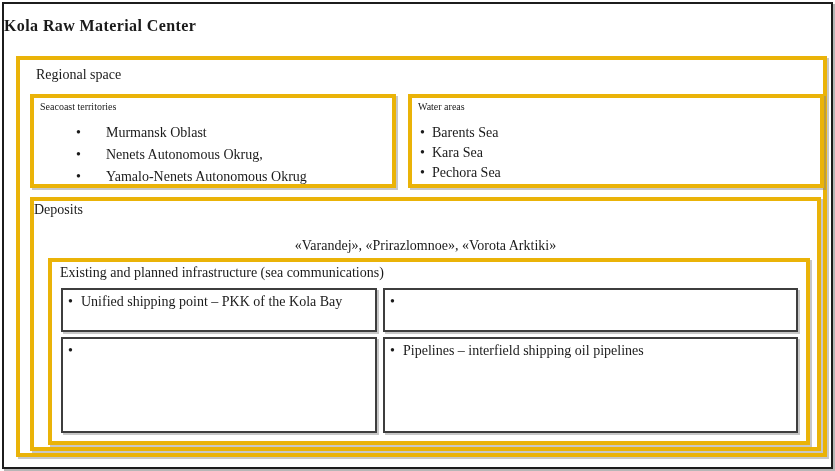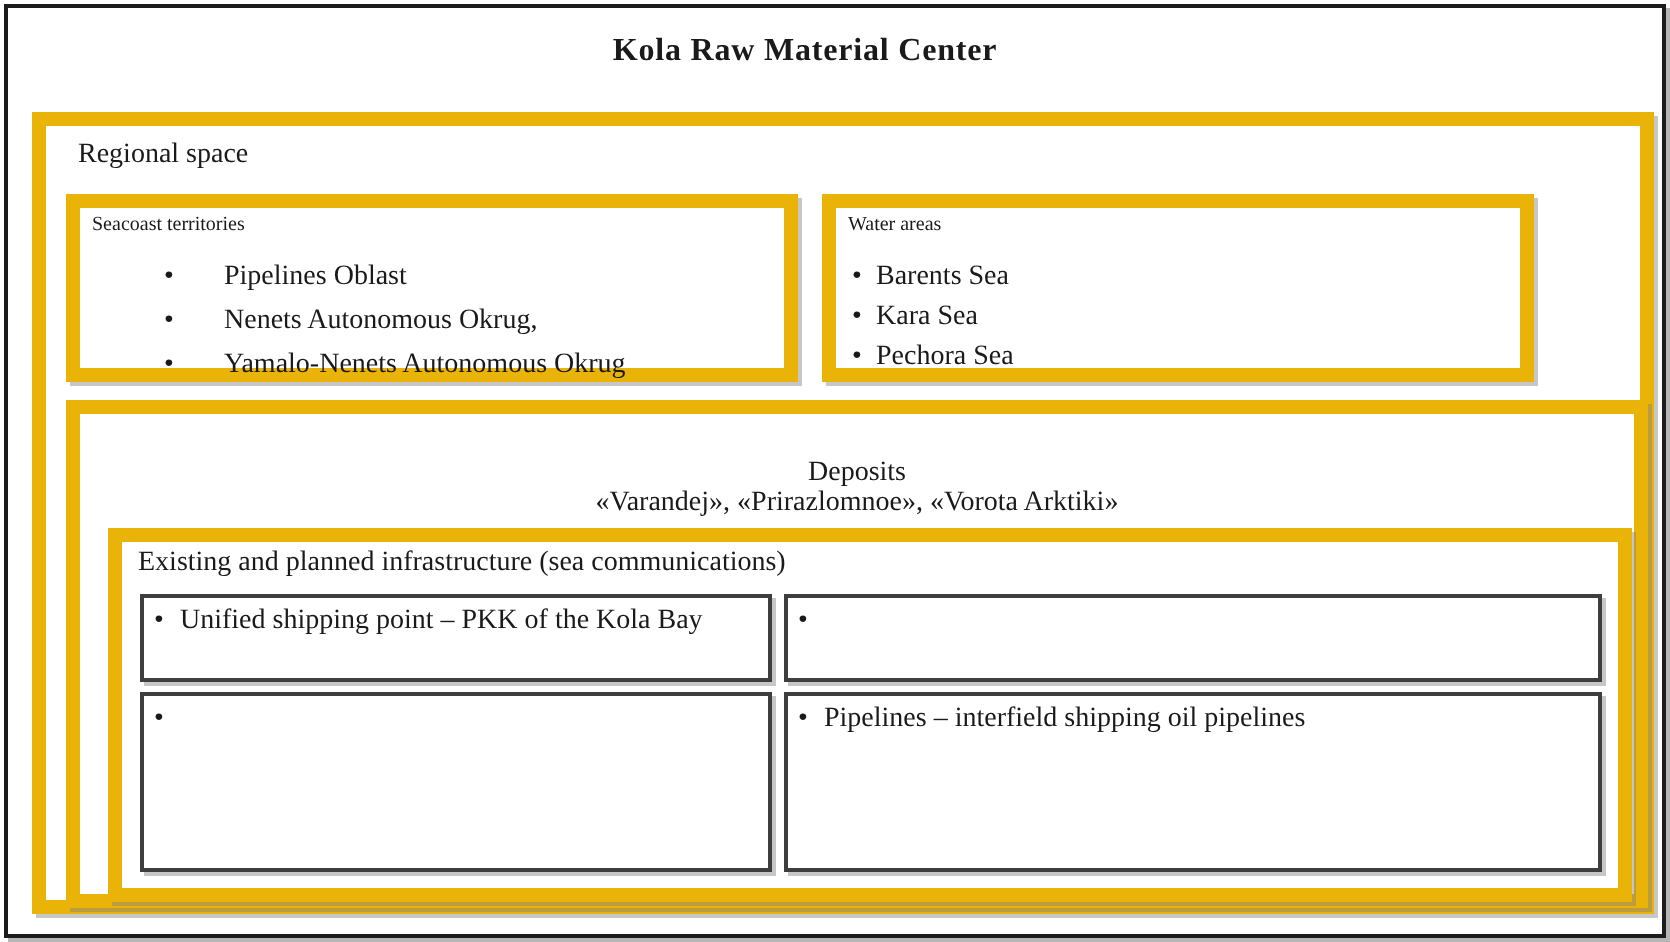--- a/index.html
+++ b/index.html
@@ -15,49 +15,48 @@
   .stage {
     position: relative;
     width: 835px;
     height: 471px;
     background: #ffffff;
     overflow: hidden;
   }
   .box {
     position: absolute;
     background: #ffffff;
-    border: 7px solid #eab308;
+    border: 4px solid #eab308;
     box-sizing: border-box;
     box-shadow: 2px 2px 0 rgba(130,130,130,0.45);
   }
   .outer {
     position: absolute;
     left: 2px; top: 2px; right: 2px; bottom: 2px;
     border: 2px solid #1c1c1c;
     box-sizing: border-box;
     box-shadow: 2px 2px 0 rgba(110,110,110,0.5);
   }
   .title {
     position: absolute;
     left: 0; right: 30px; top: 13px;
-    text-align: center;
     font-weight: bold;
     font-size: 16px;
     letter-spacing: 0.4px;
   }
   .regional { left: 12px; top: 52px; width: 811px; height: 401px; }
   .box-label {
     position: absolute;
     font-size: 14px;
     white-space: nowrap;
   }
   .regional > .box-label { left: 16px; top: 7px; }
 
   .seacoast { left: 10px; top: 34px; width: 366px; height: 94px; }
-  .water    { left: 388px; top: 34px; width: 356px; height: 94px; }
+  .water    { left: 388px; top: 34px; width: 416px; height: 94px; }
   .panel-title {
     position: absolute;
     left: 6px; top: 3px;
     font-size: 10px;
     white-space: nowrap;
   }
   ul.blist {
     position: absolute;
     margin: 0; padding: 0;
     list-style: none;
@@ -66,22 +65,21 @@
   .seacoast ul.blist { left: 0; top: 24px; right: 4px; }
   .seacoast ul.blist li { position: relative; padding-left: 72px; line-height: 22px; }
   .seacoast ul.blist li .bullet { position: absolute; left: 42px; top: 0; }
   .water ul.blist { left: 0; top: 25px; right: 4px; }
   .water ul.blist li { position: relative; padding-left: 20px; line-height: 20px; }
   .water ul.blist li .bullet { position: absolute; left: 8px; top: 0; }
 
   .deposits { left: 10px; top: 137px; width: 791px; height: 254px; }
   .dep-title {
     position: absolute;
-    left: 0; right: 0; top: 22px;
-    text-align: center;
+    left: 0; right: 0; top: 1px;
     font-size: 14px;
   }
   .dep-sub {
     position: absolute;
     left: 0; right: 0; top: 25px;
     text-align: center;
     font-size: 14px;
     margin-top: 12px;
   }
 
@@ -125,21 +123,21 @@
     <div class="title">Kola Raw Material Center</div>
 
     <div class="box regional">
       <div class="box-label">Regional space</div>
 
       <div class="box seacoast">
         <div class="panel-title">Seacoast territories</div>
         <ul class="blist">
           <li>
               <span class="bullet">•</span>
-              <span class="txt">Pipelines Oblast</span>
+              <span class="txt">Murmansk Oblast</span>
             </li>
           <li>
               <span class="bullet">•</span>
               <span class="txt">Nenets Autonomous Okrug,</span>
             </li>
           <li>
               <span class="bullet">•</span>
               <span class="txt">Yamalo-Nenets Autonomous Okrug</span>
             </li>
         </ul>

